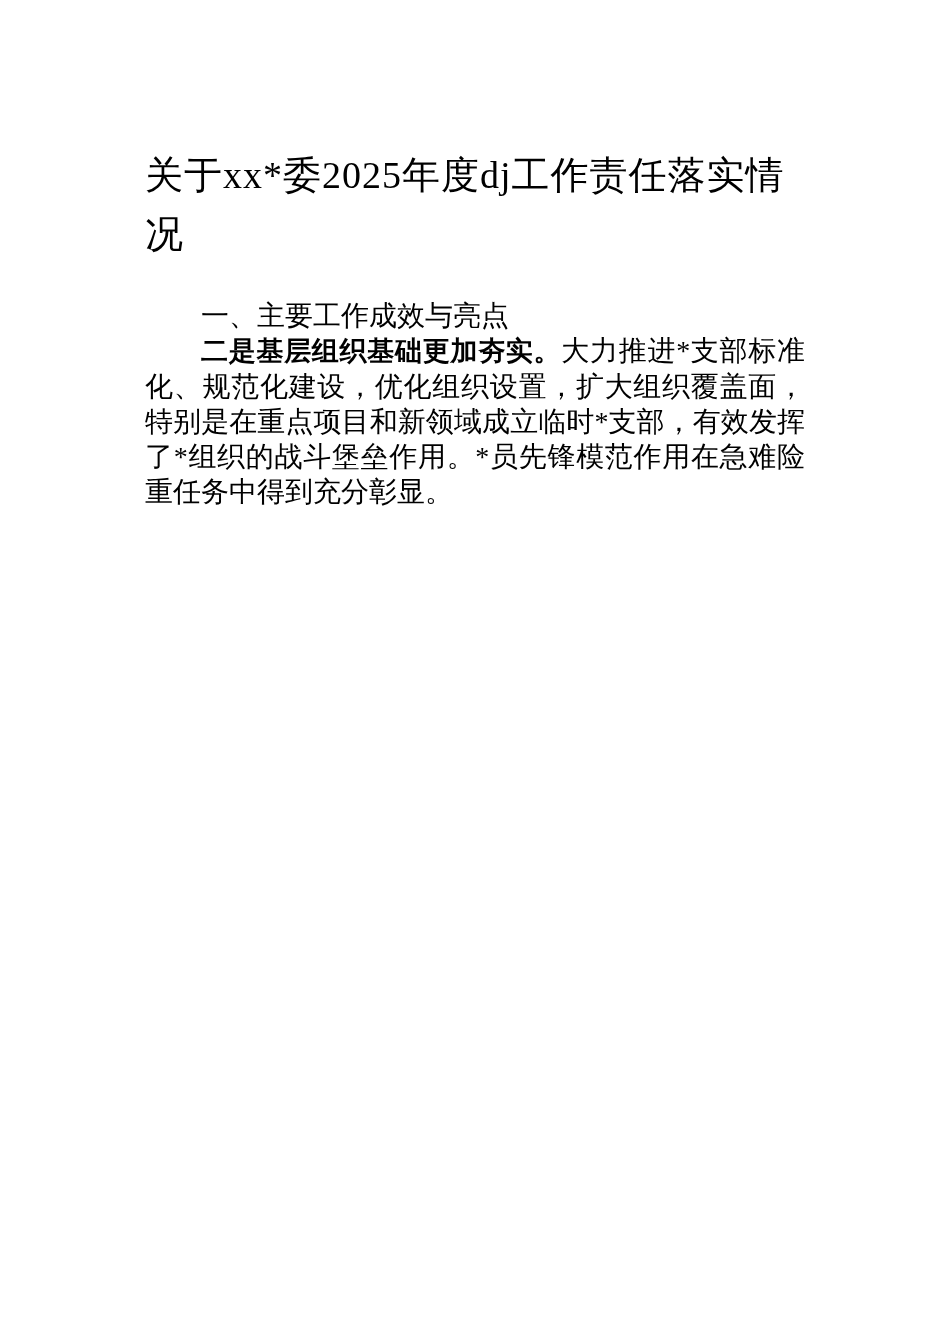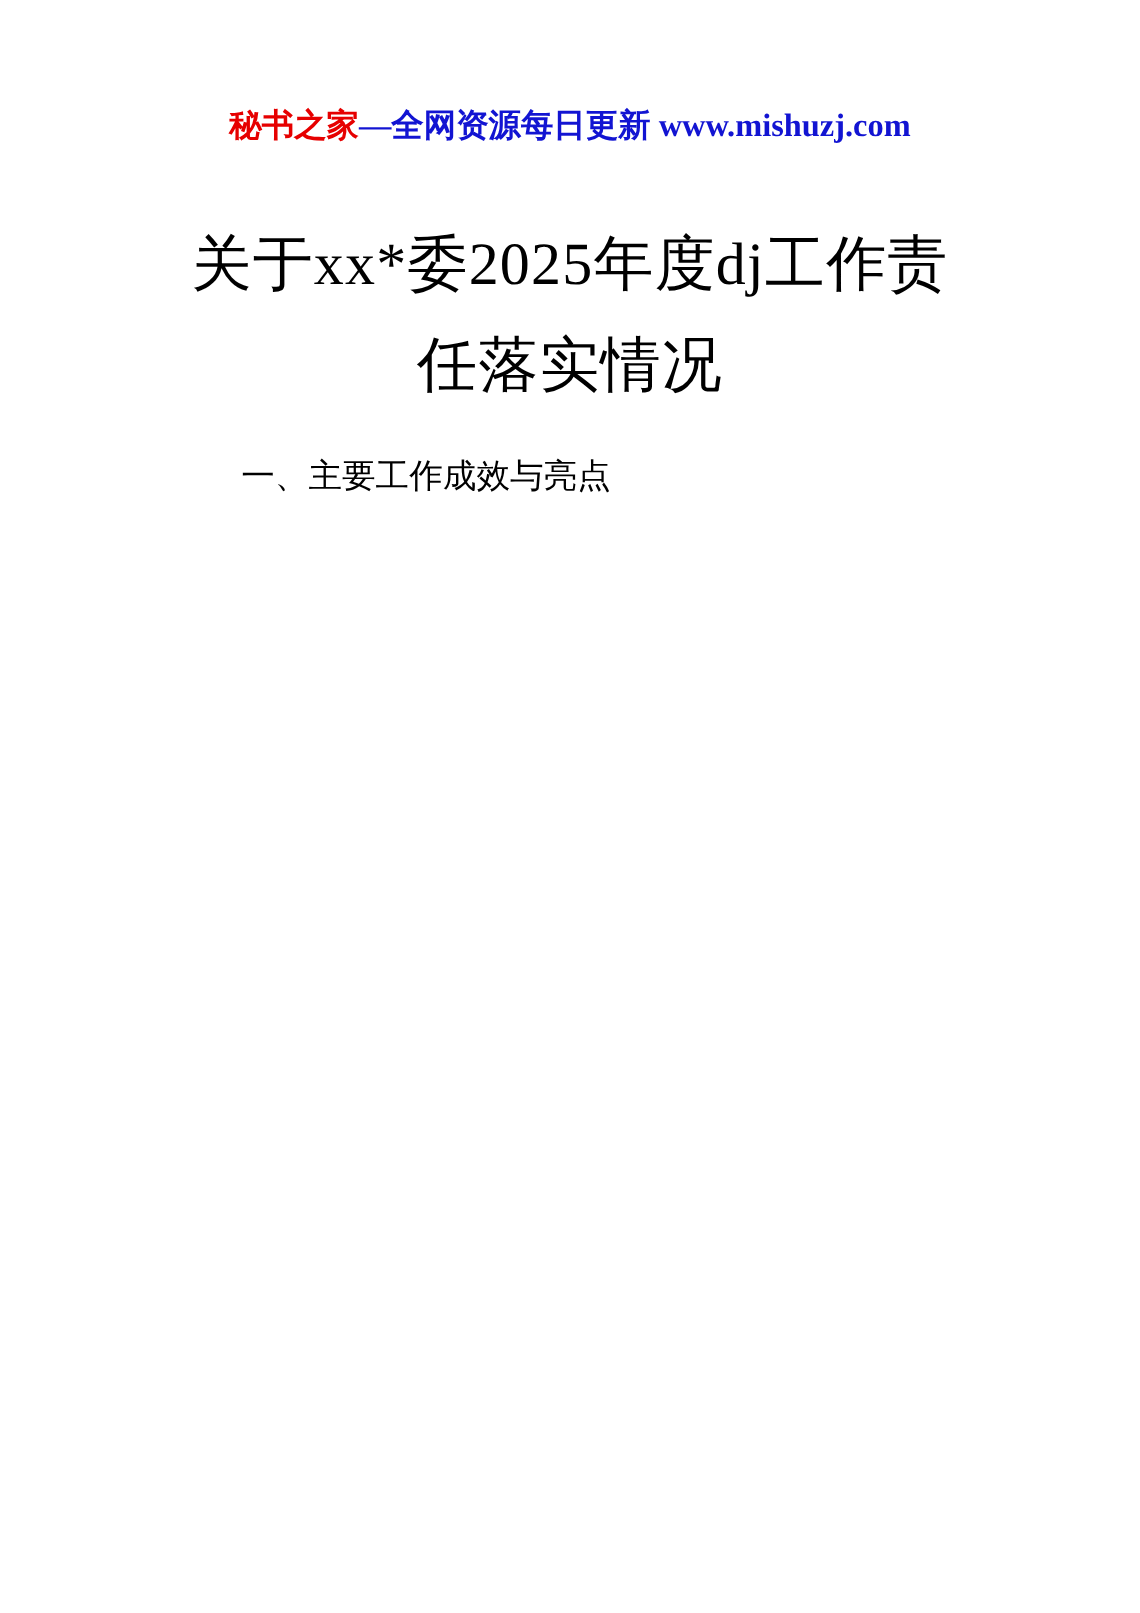--- a/index.html
+++ b/index.html
@@ -26,24 +26,23 @@
   .site-header .brand { color: #e60000; }
   .site-header .tagline { color: #1214d2; }
   .site-header .url {
     color: #1214d2;
     text-decoration: none;
   }
 
   .doc-title {
     margin-top: 58px;
     margin-bottom: 34px;
-    text-align: center;
-    font-size: 50px;
+    font-size: 38px;
     font-weight: 400;
-    line-height: 84px;
+    line-height: 59px;
     letter-spacing: 1px;
   }
 
   .doc-body p {
     font-size: 28px;
     line-height: 35px;
     text-align: justify;
     text-indent: 2em;
     margin: 0;
   }
@@ -52,34 +51,34 @@
     font-weight: 700;
     font-family: "Liberation Sans", "DejaVu Sans", sans-serif;
     font-size: 27px;
   }
 </style>
 </head>
 <body>
 
 <div class="page">
 
-  <div class="site-header">
-    <span class="brand">秘书之家</span><span class="tagline">—全网资源每日更新 </span><a class="url" href="#">www.mishuzj.com</a>
-  </div>
 
   <h1 class="doc-title">
     <span>关于xx*委2025年度dj工作责任落实情况</span><br>
   </h1>
 
   <div class="doc-body">
 
 
     <p>
       <span>一、主要工作成效与亮点</span>
     </p>
 
 
 
+    <p>
+      <strong class="lead">二是基层组织基础更加夯实。</strong><span>大力推进*支部标准化、规范化建设，优化组织设置，扩大组织覆盖面，特别是在重点项目和新领域成立临时*支部，有效发挥了*组织的战斗堡垒作用。*员先锋模范作用在急难险重任务中得到充分彰显。</span>
+    </p>
 
 
   </div>
 
 </div>
 
 </body></html>

